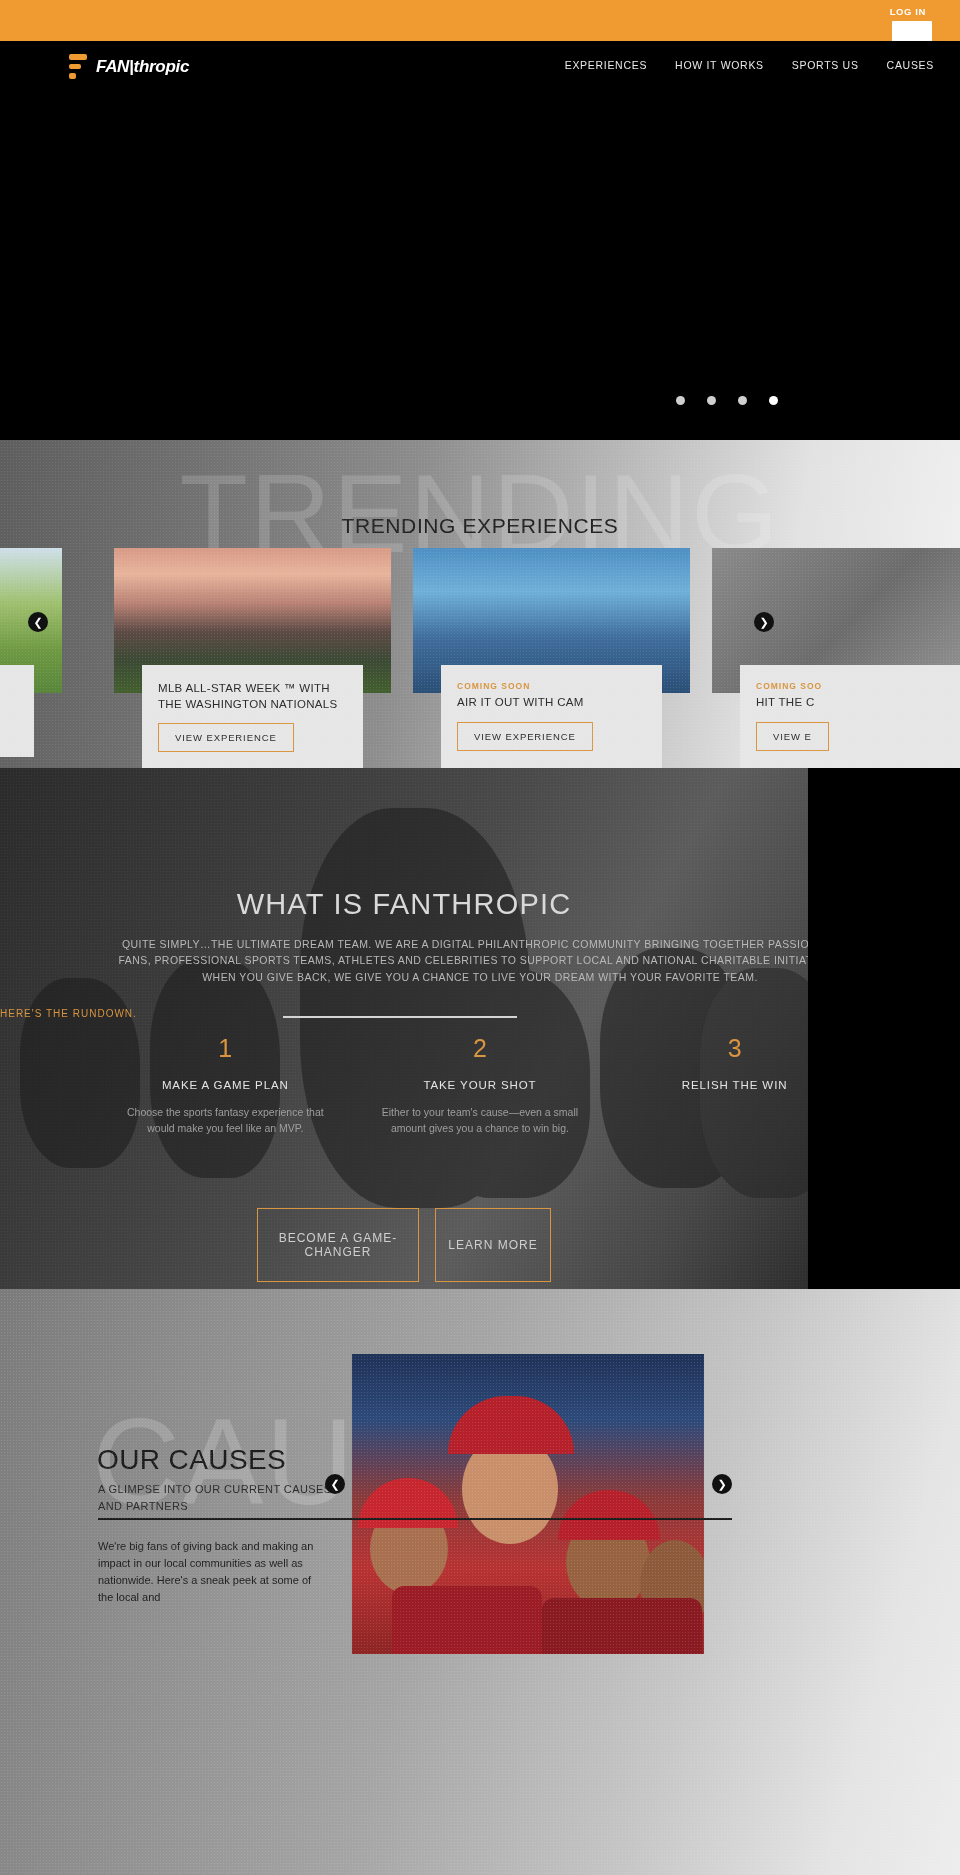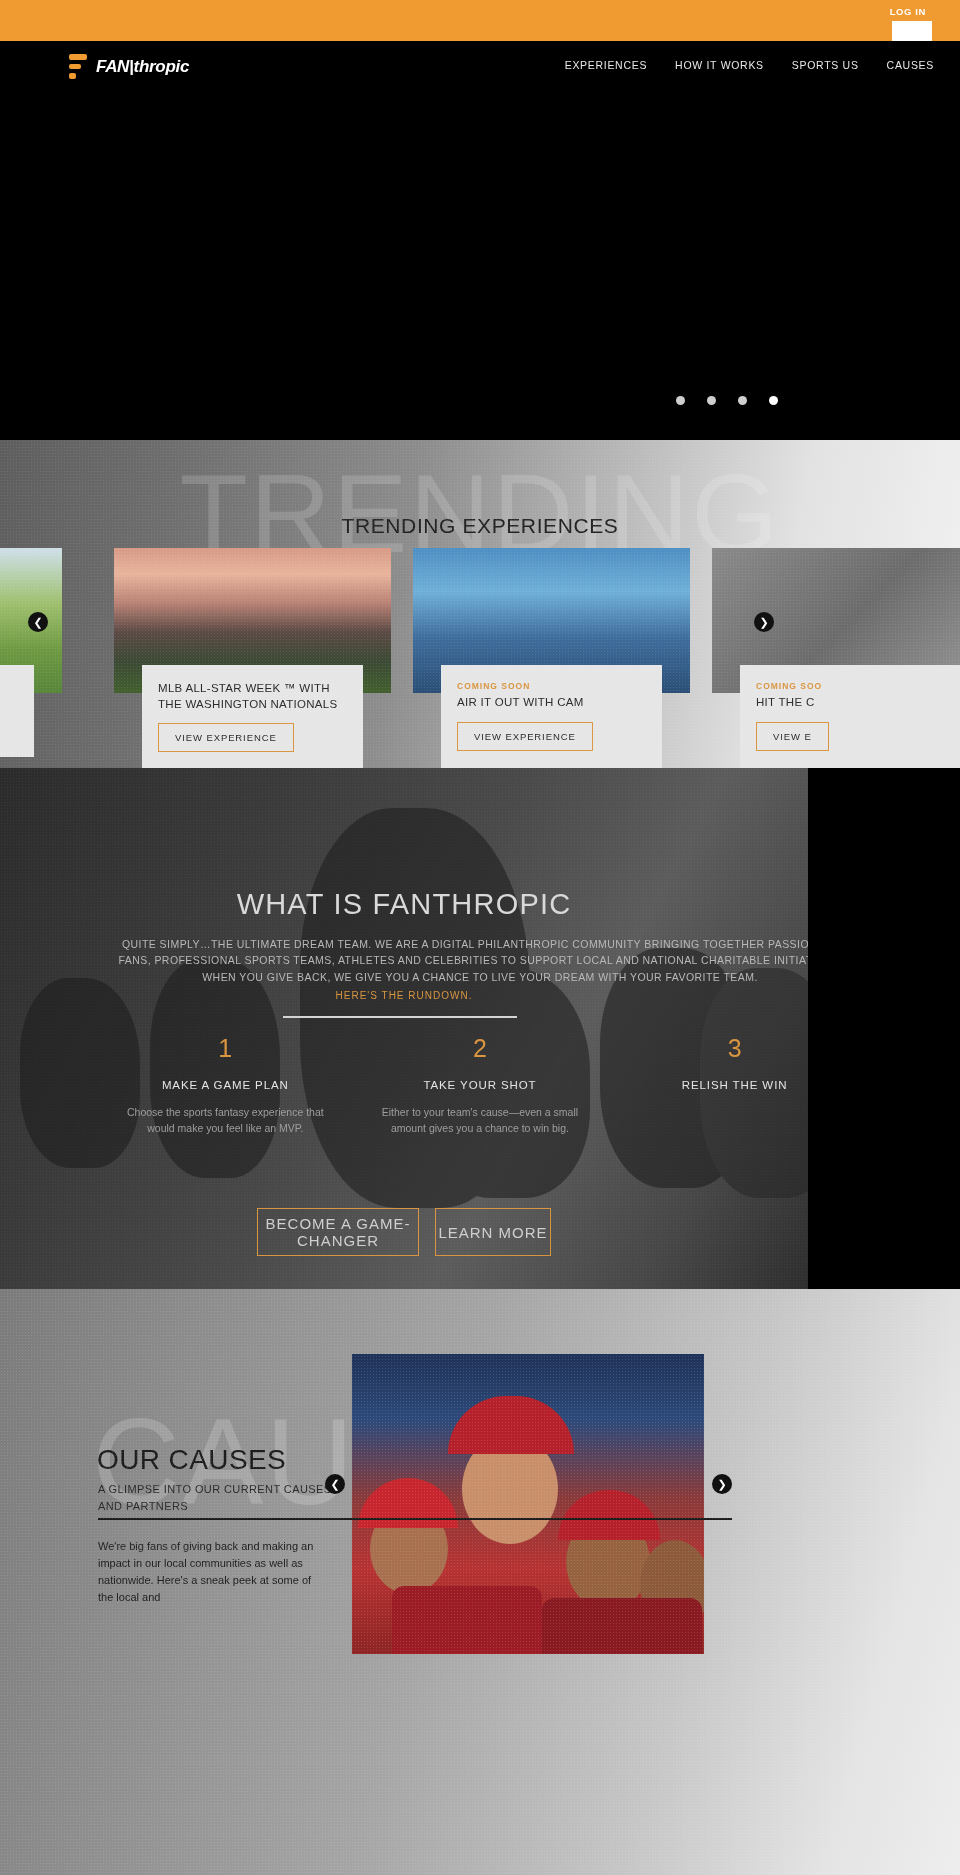--- a/index.html
+++ b/index.html
@@ -153,21 +153,21 @@
   .whatis-h {
     position: absolute; top: 120px; width: 100%; text-align: center;
     font-size: 29px; color: #d9d9d9; letter-spacing: 1.2px; font-weight: 400;
   }
   .whatis-p {
     position: absolute; top: 168px; left: 118px; width: 724px;
     text-align: center; color: #b8b8b8; font-size: 10.5px;
     line-height: 1.55; letter-spacing: 0.45px;
   }
   .rundown {
-    position: absolute; top: 222px; width: 100%; text-align: center;
+    position: absolute; top: 240px; width: 100%; 
     color: #d99540; font-size: 10px; letter-spacing: 1px;
   }
   .hr-line {
     position: absolute; top: 248px; left: 283px; width: 234px;
     height: 2px; background: #d4d4d4;
   }
   .steps { position: absolute; top: 268px; left: 98px; width: 764px; display: flex; }
   .step { width: 33.33%; text-align: center; padding: 0 18px; }
   .step-num {
     color: #d99540; font-size: 25px; margin-bottom: 18px;
@@ -176,22 +176,22 @@
   .step-h {
     color: #e4e4e4; font-size: 11.5px; letter-spacing: 0.9px; margin-bottom: 14px;
   }
   .step-p { color: #9e9e9e; font-size: 10.5px; line-height: 1.5; }
   .cta-row {
     position: absolute; top: 440px; width: 100%;
     display: flex; justify-content: center; gap: 16px;
   }
   .btn-cta {
     border: 1px solid #d99540; background: transparent;
-    color: #cfcfcf; font-size: 15px; letter-spacing: 1px;
-    padding: 6px 0; cursor: pointer;
+    color: #cfcfcf; font-size: 12px; letter-spacing: 1px;
+    padding: 22px 0; cursor: pointer;
     font-family: "Liberation Sans", sans-serif;
   }
   .btn-cta.wide { width: 162px; }
   .btn-cta.narrow { width: 116px; }
 
   
   .causes {
     position: absolute; top: 1289px; left: 0;
     width: 960px; height: 586px;
     background: linear-gradient(105deg,#7b7b7b 0%,#8e8e8e 20%,#a5a5a5 45%,#c6c6c6 70%,#e4e4e4 88%,#ededed 100%);

